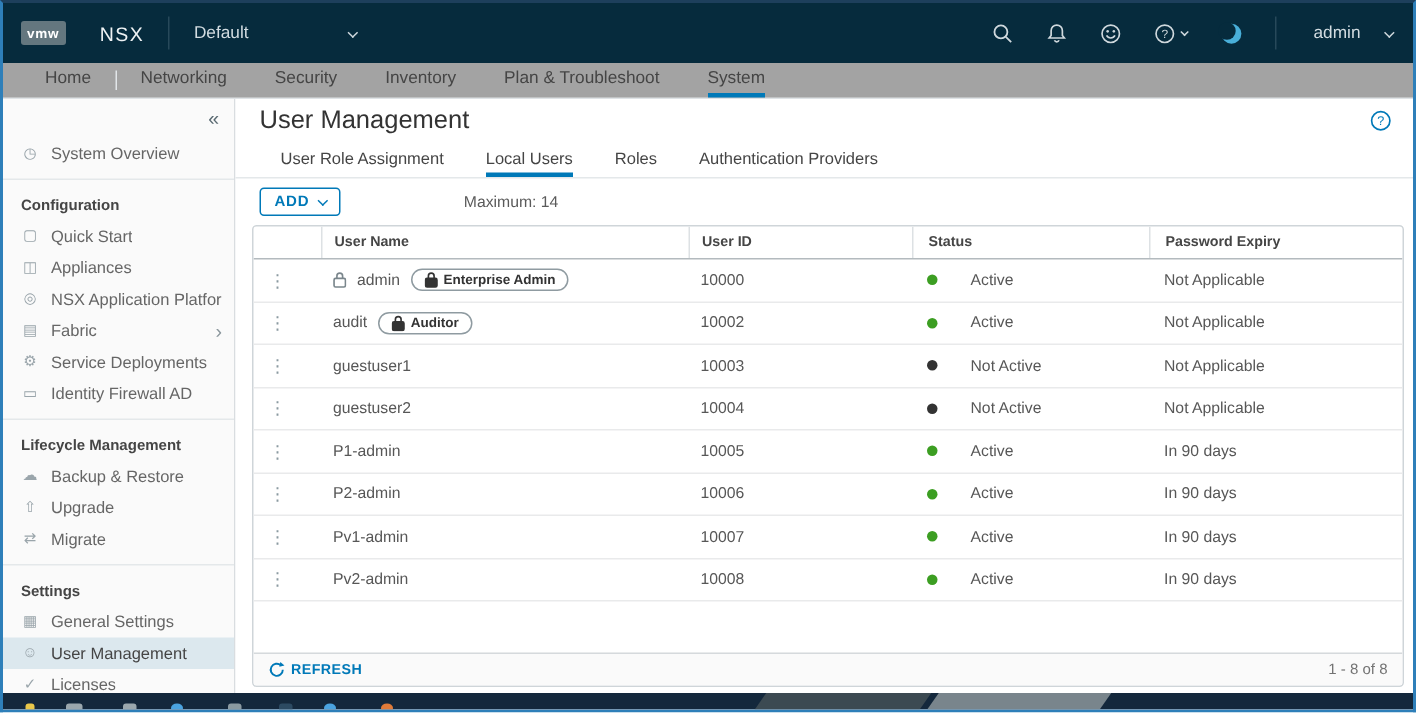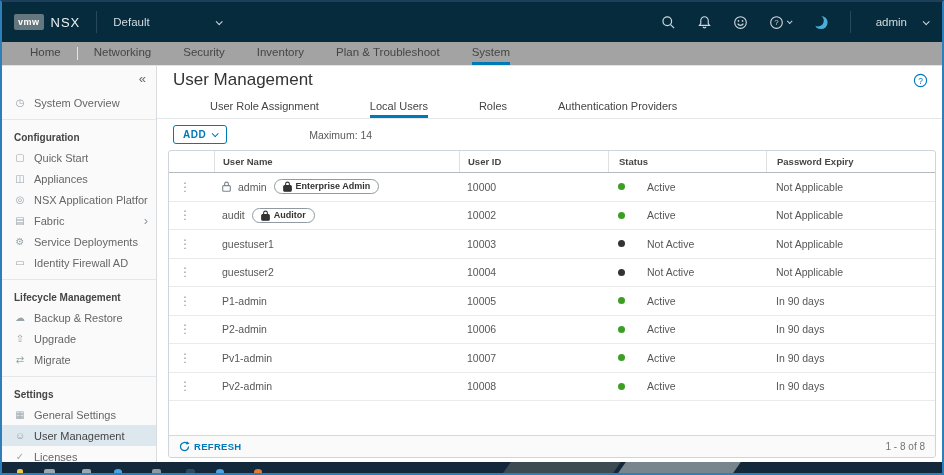--- a/index.html
+++ b/index.html
@@ -1,21 +1,21 @@
 <!DOCTYPE html>
 <html><head>
 <meta charset="utf-8">
 <style>
   * { margin:0; padding:0; box-sizing:border-box; }
   html,body { background:#fff; font-family:"Liberation Sans","DejaVu Sans",sans-serif; }
   .frame { width:944px; height:475px; border:2px solid #2e7fb9; border-top-color:#1d3f5c; display:flex; flex-direction:column; overflow:hidden; background:#fff; }
 
   
   .topbar { height:40px; background:#062b3d; display:flex; align-items:center; padding:0 14px 0 12px; flex:none; }
-  .brand { display:flex; align-items:center; gap:7px; }
+  .brand { display:flex; align-items:center; gap:23px; }
   .logo-box { background:#64777f; color:#fff; font-size:9px; font-weight:bold; padding:3px 4px; border-radius:2px; letter-spacing:.5px; }
   .product-name { color:#eef2f4; font-size:13px; letter-spacing:1px; }
   .tb-divider { width:1px; height:22px; background:#27495a; margin:0 0 0 16px; }
   .org-select { display:flex; align-items:center; justify-content:space-between; width:108px; margin-left:16px; background:none; border:none; color:#d2dce1; font-size:11.5px; cursor:pointer; font-family:inherit; }
   .tb-right { margin-left:auto; display:flex; align-items:center; gap:21px; }
   .tb-iconbtn { background:none; border:none; cursor:pointer; display:flex; align-items:center; gap:3px; padding:0; }
   .chev { display:inline-block; width:5px; height:5px; border-right:1.4px solid #cfd8dd; border-bottom:1.4px solid #cfd8dd; transform:rotate(45deg) translateY(-1px); }
   .user-menu { background:none; border:none; color:#d2dce1; font-size:11.5px; display:flex; align-items:center; gap:16px; cursor:pointer; margin-left:4px; font-family:inherit; }
 
   
@@ -39,21 +39,21 @@
   .side-label { white-space:nowrap; overflow:hidden; }
   .side-chevron { margin-left:auto; color:#8b979d; font-size:13px; line-height:10px; }
 
   
   .content { flex:1; min-width:0; display:flex; flex-direction:column; background:#fff; position:relative; }
   .page-head { padding:5px 12px 0 16px; display:flex; align-items:flex-start; }
   .page-title { font-size:17px; font-weight:normal; color:#333; line-height:18px; }
   .help-btn { margin-left:auto; background:none; border:none; cursor:pointer; padding:2px; }
   .subtabs { margin-top:5px; height:21px; border-bottom:1px solid #e4e8ea; display:flex; padding-left:16px; }
   .subtab { background:none; border:none; font-family:inherit; font-size:11px; color:#454545; padding:0 14px; cursor:pointer; display:flex; align-items:flex-end; }
-  .subtab span { padding-bottom:3px; border-bottom:3px solid transparent;margin-left:23px; }
+  .subtab span { padding-bottom:3px; border-bottom:3px solid transparent; }
   .subtab.active span { border-bottom-color:#0079b8; }
   .toolbar { padding:6px 16px; display:flex; align-items:center; height:31px; }
   .add-btn { display:flex; align-items:center; gap:6px; border:1px solid #0079b8; color:#0079b8; background:#fff; border-radius:3px; font-family:inherit; font-size:10px; font-weight:bold; letter-spacing:.5px; padding:3px 9px; cursor:pointer; }
   .add-btn .chev { border-color:#0079b8; }
   .max-label { font-size:10.5px; color:#5a5a5a; margin-left:82px; }
 
   
   .table-card { margin:0 6px 0 11px; border:1px solid #cfd5d9; border-radius:3px; height:308px; display:flex; flex-direction:column; overflow:hidden; background:#fff; }
   .grid-row { display:grid; grid-template-columns:45px 245px 149px 158px 1fr; align-items:center; }
   .thead { height:22px; border-bottom:1px solid #b3babe; flex:none; }

